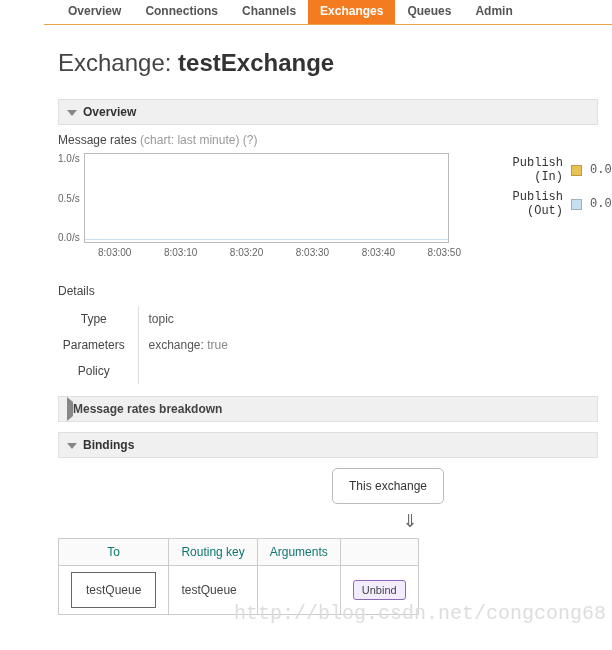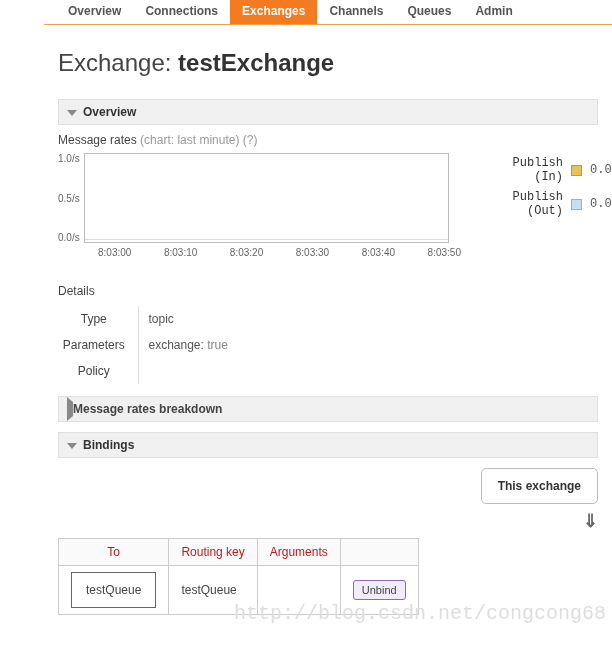--- a/index.html
+++ b/index.html
@@ -140,21 +140,21 @@
   .details-table td .true { color: #888; }
   .mrb {
     background: #f0f0f0;
     border: 1px solid #e0e0e0;
     padding: 5px 8px;
     font-weight: bold;
     font-size: 12px;
     margin-top: 12px;
     cursor: pointer;
   }
-  .bindings-box { text-align: right; margin-top: 10px; padding-left: 120px; font-weight: bold; }
+  .bindings-box { text-align: center; margin-top: 10px; padding-left: 120px; }
   .this-exchange {
     display: inline-block;
     border: 1px solid #bbb;
     border-radius: 5px;
     padding: 10px 16px;
     background: #fff;
     color: #333;
     font-size: 12px;
   }
   .arrow-down {
@@ -171,21 +171,21 @@
     border: 1px solid #ccc;
     padding: 6px 12px;
     font-size: 12px;
     text-align: left;
     vertical-align: middle;
   }
   table.bindings th {
     background: #fafafa;
     font-weight: normal;
     text-align: center;
-    color: #b91c1c;
+    color: #0f766e;
   }
   .queue-box {
     display: inline-block;
     border: 1px solid #666;
     padding: 10px 14px;
     background: #fff;
   }
   .unbind-btn {
     border: 1px solid #8a6ab8;
     background: #f3ecff;
@@ -207,22 +207,22 @@
   }
   .page-wrap { position: relative; width: 612px; padding-left: 44px; }
 </style>
 </head>
 <body>
 <div class="page-wrap">
 
 <div class="tabs">
   <div class="tab">Overview</div>
   <div class="tab">Connections</div>
+  <div class="tab">Channels</div>
   <div class="tab active">Exchanges</div>
-  <div class="tab">Channels</div>
   <div class="tab">Queues</div>
   <div class="tab">Admin</div>
 </div>
 
 <div class="content">
 
 <h1 class="page-title">
   <span class="prefix">Exchange: </span><span class="name">testExchange</span>
 </h1>
 

